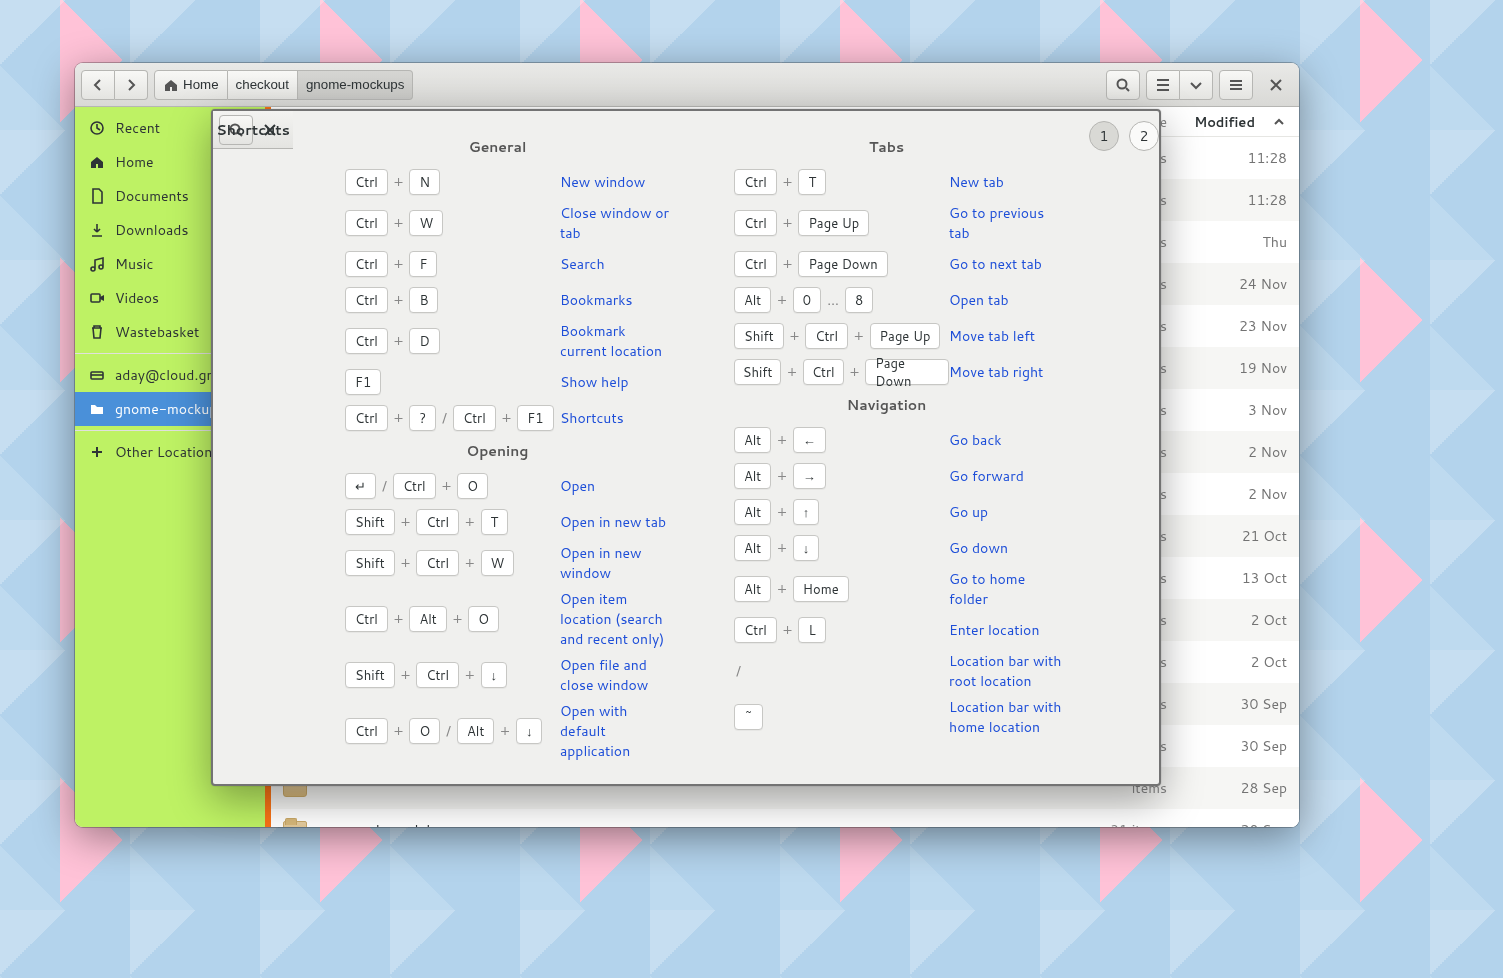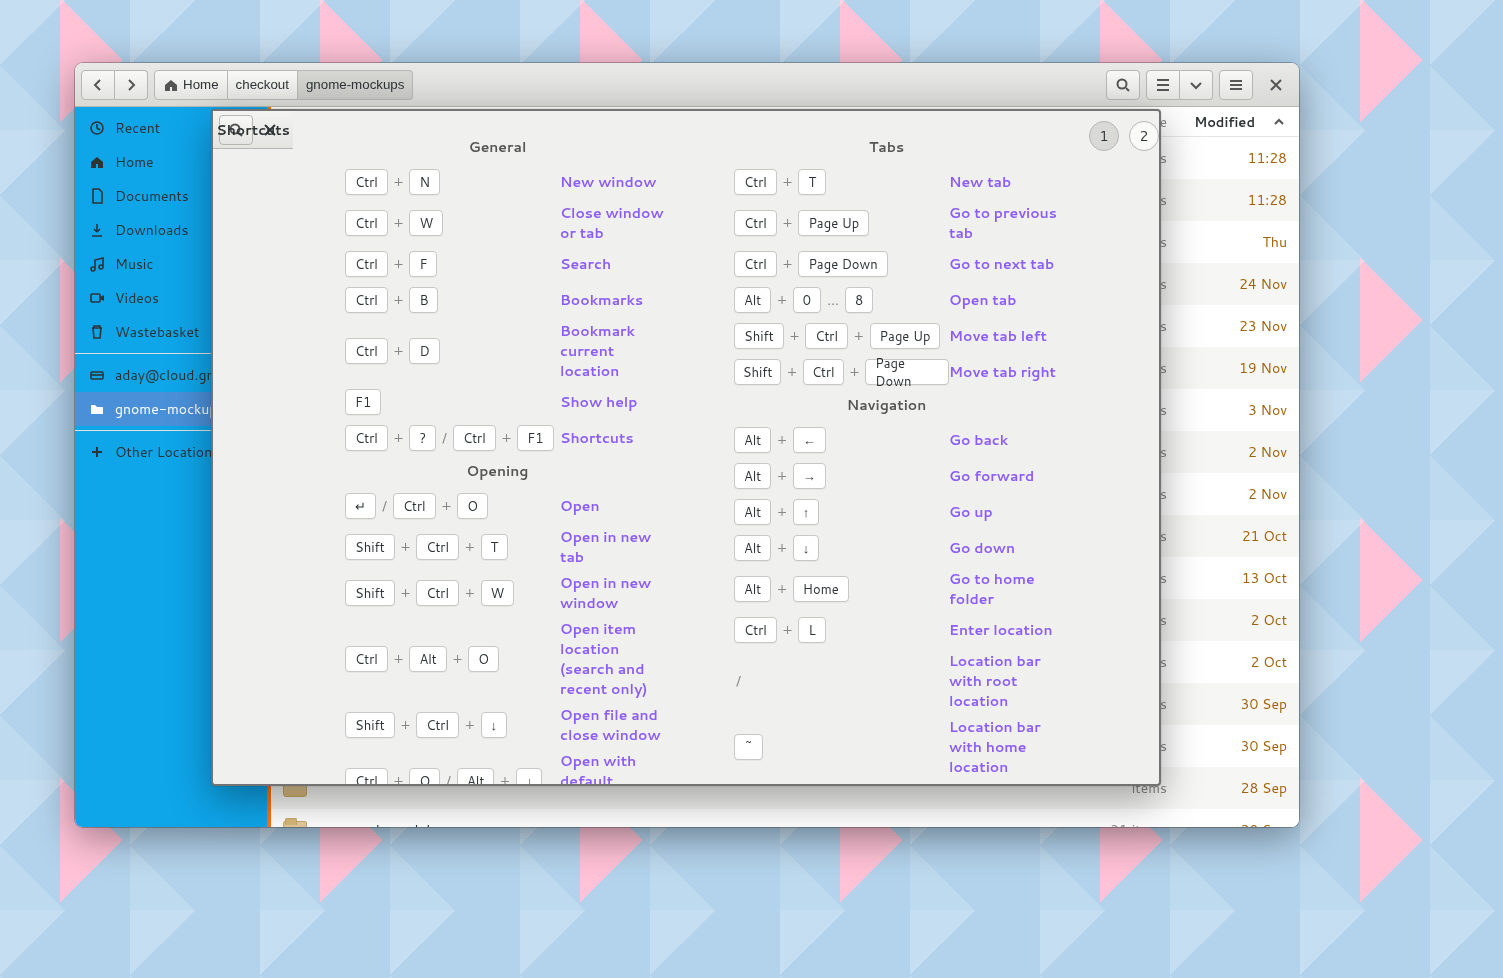--- a/index.html
+++ b/index.html
@@ -58,22 +58,22 @@
   .linked > .btn:last-child  { border-top-right-radius: 4px; border-bottom-right-radius: 4px; }
   .linked > .btn + .btn { border-left: none; justify-content: center; }
   .linked { display: inline-flex; }
   .pathbar { display:inline-flex; }
   .pathbar .btn { font-weight: 400; }
   .pathbar .btn.active { background: linear-gradient(#d6d6d3,#c8c8c5); }
   .spacer { flex: 1; }
   .body { display:flex; height: calc(100% - 44px); }
   .sidebar {
     width: 196px;
-    background: #0ea5e9;
-    border-right: 4px solid #f97316;
+    background: #bef264;
+    border-right: 6px solid #f97316;
     padding-top: 4px;
   }
   .side-item {
     display:flex; align-items:center; gap:10px;
     height: 34px; padding: 0 14px;
     color: #2e3436;
     cursor: pointer;
   }
   .side-item.selected { background: #4a90d9; color:#fff; }
   .side-sep { height:1px; background:#e0e0dd; margin:4px 0; }
@@ -94,21 +94,21 @@
   .rows { flex:1; overflow:hidden; }
   .row {
     display:flex; align-items:center;
     height: 42px;
     padding: 0 12px;
   }
   .row:nth-child(odd){ background:#fff; }
   .row:nth-child(even){ background:#f6f6f4; }
   .row .fname { flex:1; display:flex; align-items:center; gap:10px; }
   .row .fsize { width:120px; text-align:right; color:#888; }
-  .row .fmod  { width:100px; text-align:right; color:#a16207; margin-left:20px; }
+  .row .fmod  { width:100px; text-align:right; color:#737373; margin-left:20px; }
   .folder-icon {
     width:24px; height:18px;
     display:inline-block;
     background: linear-gradient(#e6cfa3,#d7b87a);
     border-radius: 2px 2px 3px 3px;
     position:relative;
     border:1px solid #c9a867;
   }
   .folder-icon::before{
     content:""; position:absolute; top:-4px; left:1px;
@@ -155,21 +155,21 @@
     color:#555; font-weight:bold;
     margin: 8px 0 10px 2px;
     text-align: center;
   }
   .sc-row{
     display:flex; align-items:center;
     margin-bottom:6px;
     min-height:30px;
   }
   .keys{ width:215px; display:flex; align-items:center; flex-wrap:nowrap; gap:4px;margin-left:28px;}
-  .desc{ flex:1; color:#8b5cf6;font-weight:bold; }
+  .desc{ flex:1; color:#1d4ed8; }
   .key{
     display:inline-flex; align-items:center; justify-content:center;
     min-width:26px; height:26px;
     padding:0 9px;
     background:#fff;
     border:1px solid #c7c7c4;
     border-radius:4px;
     font-size:13px; color:#2e3436;
     box-shadow: 0 1px 0 rgba(0,0,0,0.04);
   }

